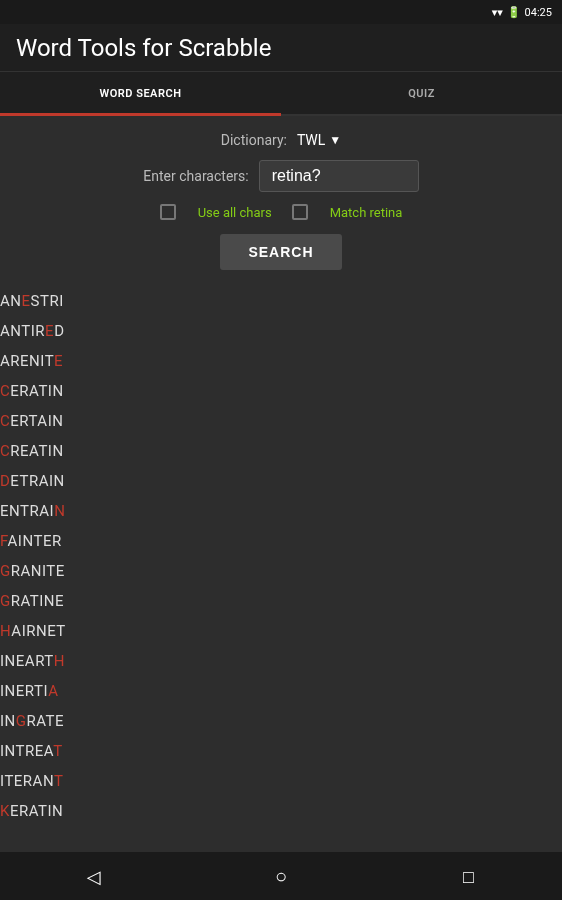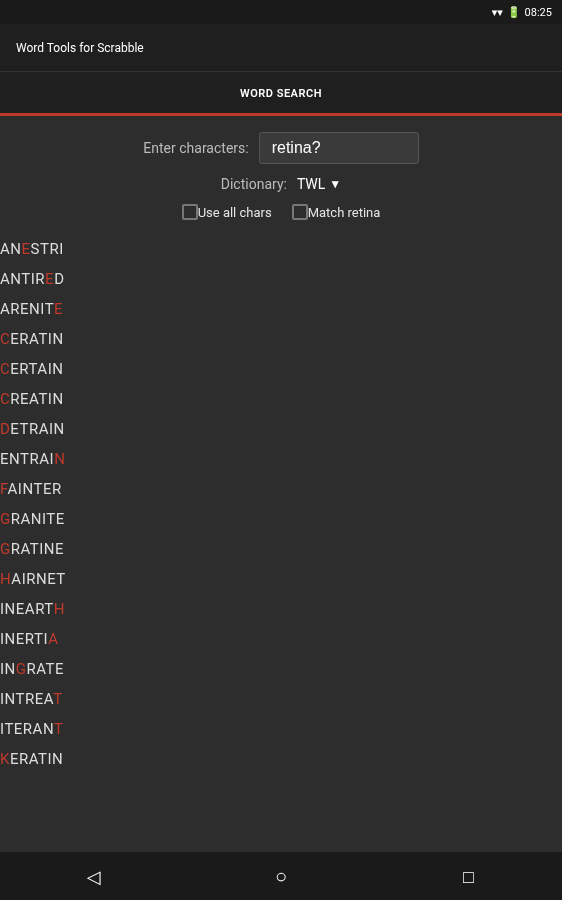--- a/index.html
+++ b/index.html
@@ -34,21 +34,21 @@
     
     .app-header {
       background: #1f1f1f;
       height: 48px;
       display: flex;
       align-items: center;
       padding: 0 16px;
       border-bottom: 1px solid #333;
     }
     .app-title {
-      font-size: 12px;
+      font-size: 24px;
       font-weight: 400;
       color: #ffffff;
     }
 
     
     .tabs-container {
       background: #1f1f1f;
       display: flex;
       height: 44px;
       border-bottom: 2px solid #333;
@@ -131,23 +131,23 @@
     .checkboxes-row {
       display: flex;
       align-items: center;
       justify-content: center;
       gap: 20px;
       margin-bottom: 14px;
     }
     .checkbox-item {
       display: flex;
       align-items: flex-end;
-      gap: 0;
+      gap: 22px;
       font-size: 13px;
-      color: #e5e5e5;
+      color: #84cc16;
     }
     .checkbox-box {
       width: 16px;
       height: 16px;
       border: 2px solid #777;
       background: transparent;
       border-radius: 2px;
       display: flex;
       align-items: center;
       justify-content: center;
@@ -225,60 +225,66 @@
       font-size: 18px;
     }
   </style>
 </head>
 <body>
 
 <div class="status-bar">
   <div class="status-icons">
     <span>▾▾</span>
     <span>🔋</span>
-    <span>08:25</span>
+    <span>04:25</span>
   </div>
 </div>
 
 <div class="app-header">
   <span class="app-title">Word Tools for Scrabble</span>
 </div>
 
 <div class="tabs-container">
   <div class="tab active">
     <span>WORD SEARCH</span>
   </div>
+  <div class="tab">
+    <span>QUIZ</span>
+  </div>
 </div>
 
 <div class="main-content">
-
-  <div class="form-row">
-    <span class="form-label">Enter characters:</span>
-    <input class="input-field" type="text" value="retina?" style="">
-  </div>
 
   <div class="form-row">
     <span class="form-label">Dictionary:</span>
     <div class="dictionary-select">
       <span class="dictionary-value">TWL</span>
       <span class="dropdown-arrow">▼</span>
     </div>
+  </div>
+
+  <div class="form-row">
+    <span class="form-label">Enter characters:</span>
+    <input class="input-field" type="text" value="retina?" style="">
   </div>
 
   <div class="checkboxes-row">
     <div class="checkbox-item">
       <div class="checkbox-box"></div>
       <span>Use all chars</span>
     </div>
     <div class="checkbox-item">
       <div class="checkbox-box"></div>
       <span>Match retina</span>
     </div>
   </div>
 
+  <div class="search-button-row">
+    <button class="search-btn">SEARCH</button>
+  </div>
 
   <div class="results-list" id="results-container">
   <div class="result-item"><span>A</span><span>N</span><span class="highlight" style="color:#c0392b">E</span><span>S</span><span>T</span><span>R</span><span>I</span></div>
       <div class="result-item"><span>A</span><span>N</span><span>T</span><span>I</span><span>R</span><span class="highlight" style="color:#c0392b">E</span><span>D</span></div>
       <div class="result-item"><span>A</span><span>R</span><span>E</span><span>N</span><span>I</span><span>T</span><span class="highlight" style="color:#c0392b">E</span></div>
       <div class="result-item"><span class="highlight" style="color:#c0392b">C</span><span>E</span><span>R</span><span>A</span><span>T</span><span>I</span><span>N</span></div>
       <div class="result-item"><span class="highlight" style="color:#c0392b">C</span><span>E</span><span>R</span><span>T</span><span>A</span><span>I</span><span>N</span></div>
       <div class="result-item"><span class="highlight" style="color:#c0392b">C</span><span>R</span><span>E</span><span>A</span><span>T</span><span>I</span><span>N</span></div>
       <div class="result-item"><span class="highlight" style="color:#c0392b">D</span><span>E</span><span>T</span><span>R</span><span>A</span><span>I</span><span>N</span></div>
       <div class="result-item"><span>E</span><span>N</span><span>T</span><span>R</span><span>A</span><span>I</span><span class="highlight" style="color:#c0392b">N</span></div>

